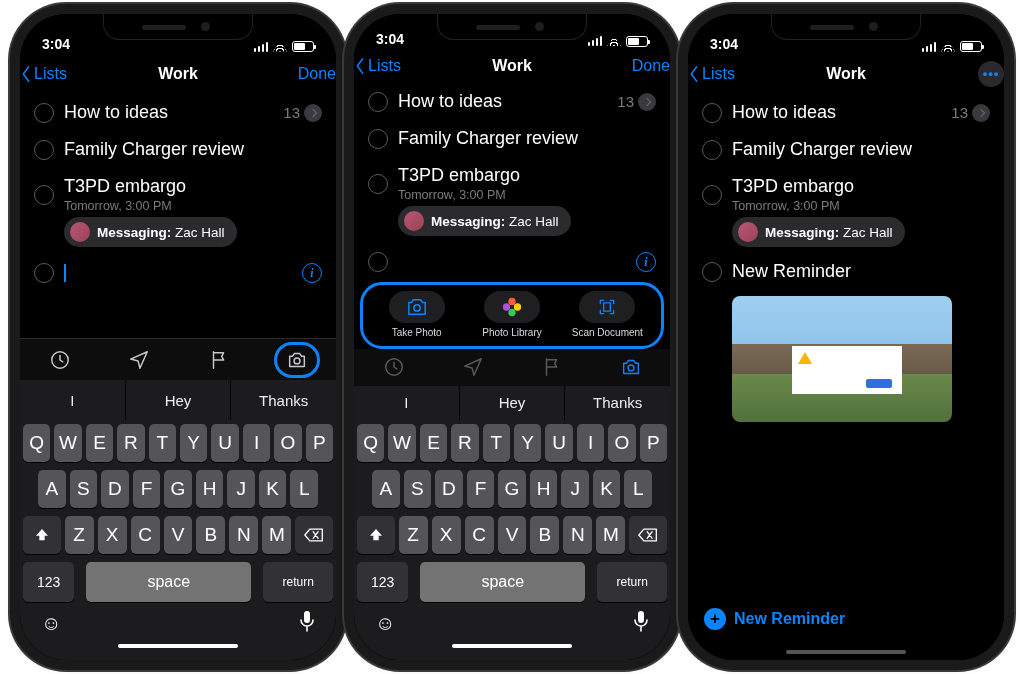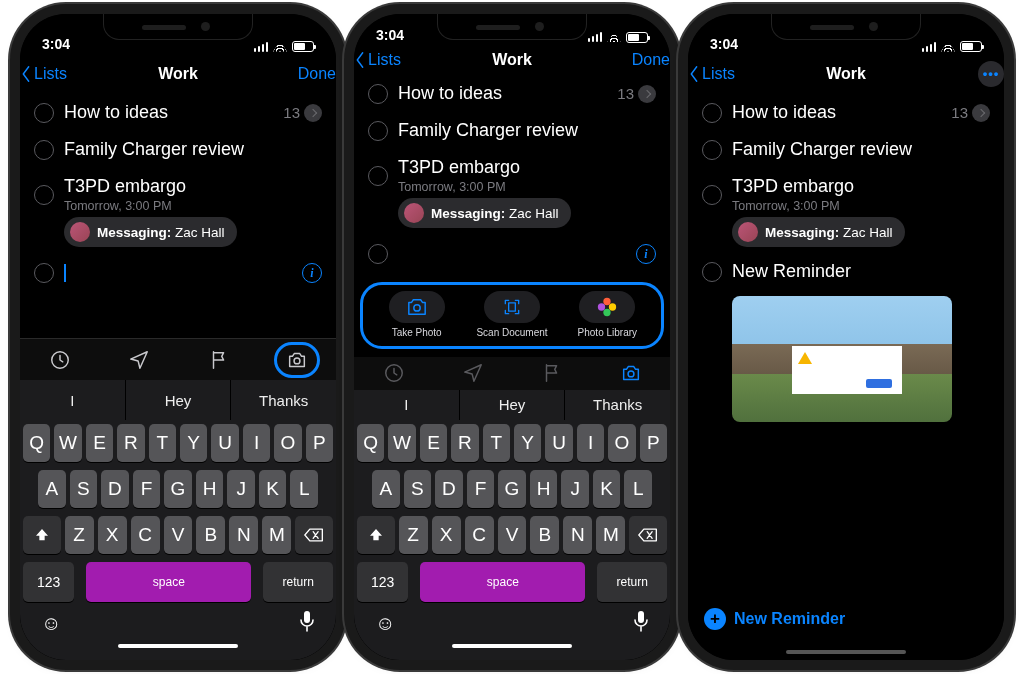--- a/index.html
+++ b/index.html
@@ -67,21 +67,21 @@
   .chev{width:8px;height:8px;border-top:2px solid #6a6a6e;border-right:2px solid #6a6a6e;transform:rotate(45deg);background:none;}
   .disc{width:18px;height:18px;border-radius:50%;background:#3a3a3e;display:flex;align-items:center;justify-content:center;}
   .disc .chev{width:6px;height:6px;border-width:1.6px;}
   .pill{display:inline-flex;align-items:center;gap:7px;background:var(--pill);border-radius:16px;padding:5px 12px 5px 6px;font-size:13.5px;margin-left:44px;margin-top:2px;margin-bottom:6px;}
   .avatar{width:20px;height:20px;border-radius:50%;background:linear-gradient(135deg,#b57,#945);flex:none;}
   .pill b{font-weight:600;}
   .new-line{display:flex;align-items:center;gap:10px;padding:10px 14px;}
   .cursor{width:1.5px;height:18px;background:var(--accent);}
   .info-btn{margin-left:auto;width:20px;height:20px;border:1.5px solid var(--accent);border-radius:50%;color:var(--accent);display:flex;align-items:center;justify-content:center;font-style:italic;font-family:Georgia,serif;font-size:12px;font-weight:700;}
   
-  .action-row{display:flex;gap:8px;padding:6px 10px 8px;justify-content:space-between;margin:8px 6px;border:3px solid var(--accent);border-radius:22px;}
+  .action-row{display:flex;gap:8px;padding:6px 10px 8px;justify-content:space-between;margin:0 6px;border:3px solid var(--accent);border-radius:22px;}
   .action{flex:1;display:flex;flex-direction:column;align-items:center;gap:4px;}
   .action-ic{width:56px;height:32px;border-radius:16px;background:#1f1f22;display:flex;align-items:center;justify-content:center;color:var(--accent);}
   .action-lbl{font-size:10px;color:#d9d9de;}
   
   .quickbar{display:flex;justify-content:space-around;align-items:center;height:42px;border-top:1px solid #2a2a2a;background:#0d0d0d;color:#c9c9cd;}
   .quick-ic{width:48px;display:flex;justify-content:center;align-items:center;}
   .quick-ic svg{width:22px;height:22px;}
   .camera-hi{width:46px;height:36px;border:3.5px solid var(--accent);border-radius:20px;display:flex;align-items:center;justify-content:center;}
   .camera-sel{color:var(--accent);}
   
@@ -91,21 +91,21 @@
   
   .kb{background:var(--keyboard-bg);padding:4px 3px 6px;}
   .kb-row{display:flex;gap:4px;margin-bottom:8px;justify-content:center;}
   .key{background:var(--key);color:#fff;border-radius:5px;height:38px;flex:1;display:flex;align-items:center;justify-content:center;font-size:19px;box-shadow:0 1px 0 #000;}
   .kb-row.r2{padding:0 15px;}
   .key-shift{flex:1.3;background:var(--key-dark);}
   .key-del{flex:1.3;background:var(--key-dark);}
   .kb-bot{display:flex;gap:12px;}
   .kb-bot .key{height:40px;}
   .kb-bot .key-num{flex:1.4;background:var(--key-dark);font-size:14px;}
-  .kb-bot .key-space{flex:4.5;background:#a21caf;font-size:12px;}
+  .kb-bot .key-space{flex:4.5;background:#737373;font-size:16px;}
   .kb-bot .key-ret{flex:1.9;background:var(--key-dark);font-size:12px;}
   .kb-lower{display:flex;justify-content:space-between;align-items:center;padding:8px 18px 2px;color:#fff;}
   .home-ind{height:4px;width:120px;background:#fff;border-radius:3px;margin:6px auto 6px;}
   
   .thumb{
     margin:6px 14px 0 44px;width:220px;height:126px;border-radius:8px;overflow:hidden;
     background:
       linear-gradient(#fff,#fff) 60px 50px/110px 48px no-repeat,
       linear-gradient(#6a8a4a,#4a6a3a) 0 78px/100% 60px no-repeat,
       linear-gradient(#7a6a55,#5f5140) 0 48px/100% 45px no-repeat,
@@ -349,38 +349,38 @@
       <div class="action">
         <div class="action-ic">
               <svg width="22" height="20" viewBox="0 0 24 22">
                 <path class="stroke" d="M3 6h3l2-3h8l2 3h3v13H3z"></path>
                 <circle class="stroke" cx="12" cy="12" r="3.5"></circle>
               </svg>
             </div>
         <div class="action-lbl">Take Photo</div>
       </div>
       <div class="action">
-        <div class="action-ic">
-              <svg width="20" height="20" viewBox="0 0 24 24">
-                <path class="stroke" d="M4 8V4h4M20 8V4h-4M4 16v4h4M20 16v4h-4"></path>
-                <rect class="stroke" x="8" y="7" width="8" height="10"></rect>
-              </svg>
-            </div>
-        <div class="action-lbl">Scan Document</div>
-      </div>
-      <div class="action">
         <div class="action-ic" style="color:#fff;">
           <svg width="22" height="22" viewBox="0 0 24 24">
                 <circle cx="12" cy="6" r="4" fill="#ff5e3a"></circle>
                 <circle cx="18" cy="12" r="4" fill="#ffcc00"></circle>
                 <circle cx="12" cy="18" r="4" fill="#34c759"></circle>
                 <circle cx="6" cy="12" r="4" fill="#af52de"></circle>
               </svg>
         </div>
         <div class="action-lbl">Photo Library</div>
+      </div>
+      <div class="action">
+        <div class="action-ic">
+              <svg width="20" height="20" viewBox="0 0 24 24">
+                <path class="stroke" d="M4 8V4h4M20 8V4h-4M4 16v4h4M20 16v4h-4"></path>
+                <rect class="stroke" x="8" y="7" width="8" height="10"></rect>
+              </svg>
+            </div>
+        <div class="action-lbl">Scan Document</div>
       </div>
     </div>
     <div class="quickbar" style="border-top:none;">
       <span class="quick-ic" style="color:#5a5a5e;">
             <svg viewBox="0 0 24 24">
               <circle class="stroke" cx="12" cy="12" r="9"></circle>
               <path class="stroke" d="M12 7v5l3 2"></path>
             </svg>
           </span>
       <span class="quick-ic" style="color:#5a5a5e;">

